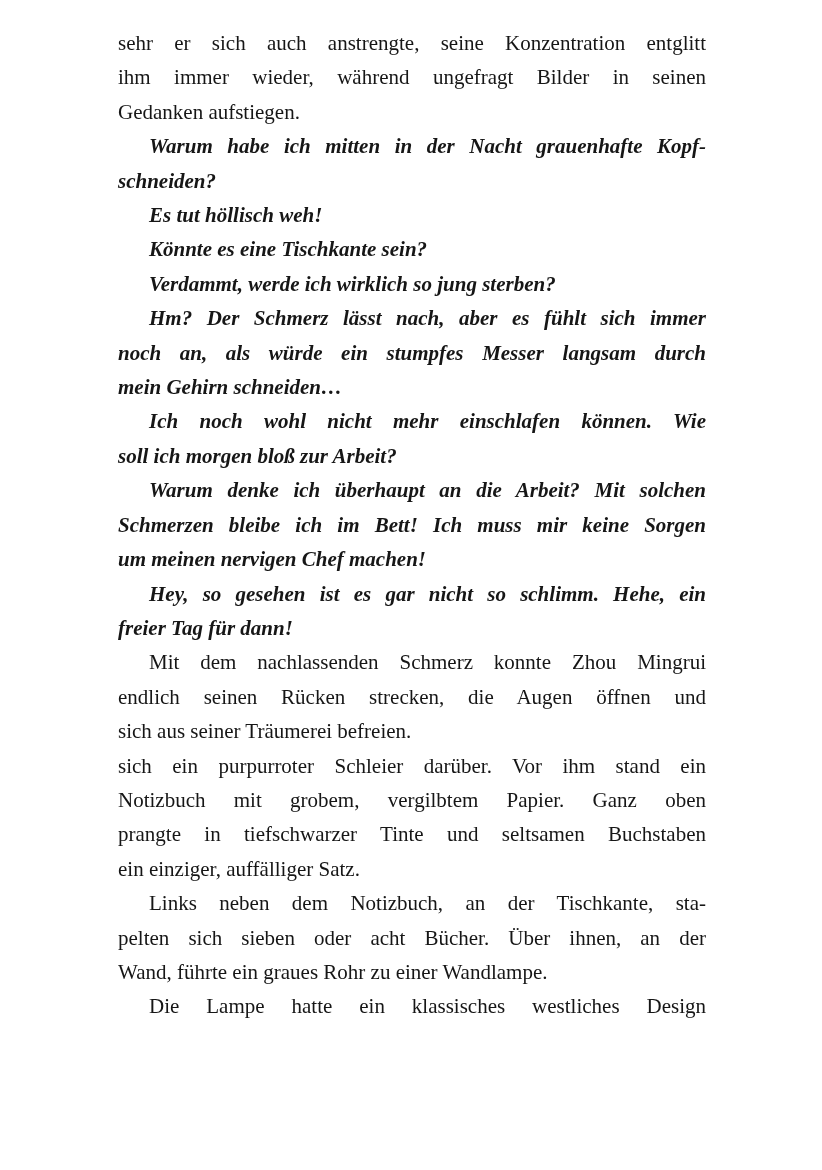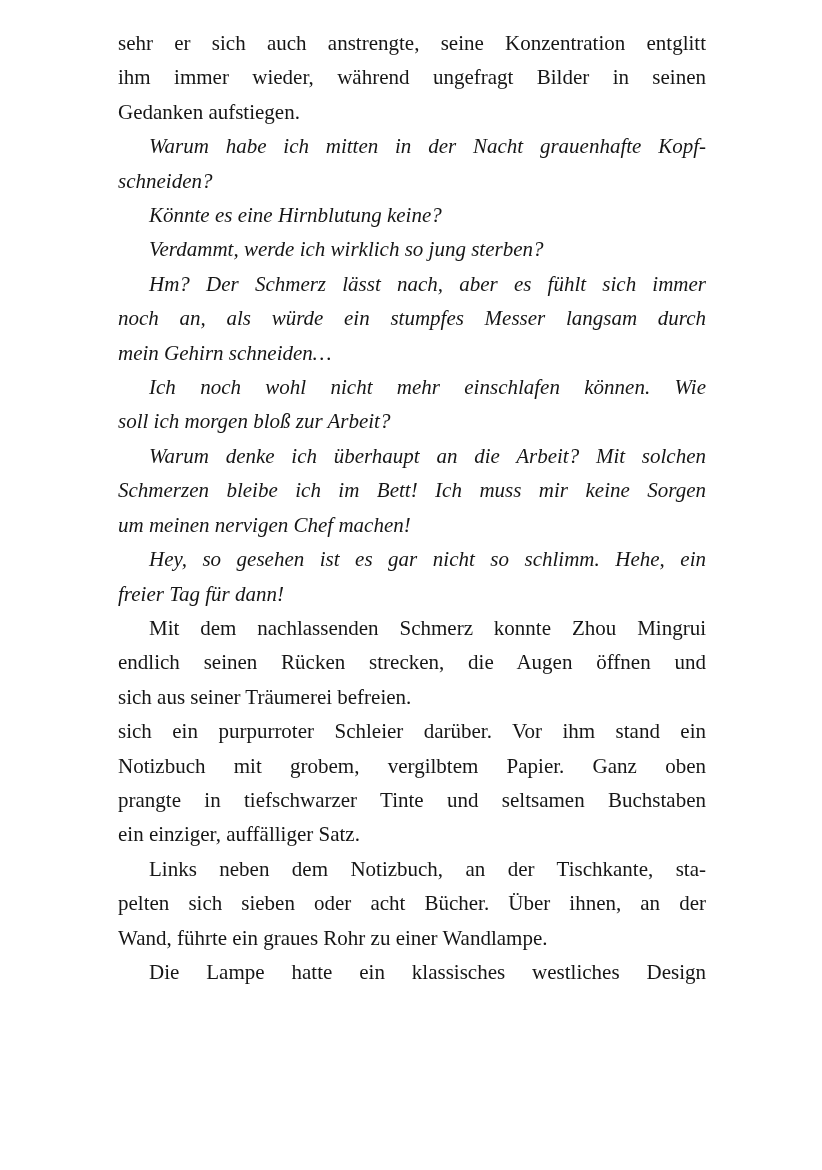--- a/index.html
+++ b/index.html
@@ -29,36 +29,38 @@
     text-align: justify;
     text-align-last: left;
     word-spacing: normal;
     white-space: normal;
   }
   .line.just {
     text-align-last: justify;
   }
   .line.italic {
     font-style: italic;
+    font-weight: bold;
   }
   .line.indent {
     text-indent: 31px;
   }
 </style>
 </head>
 <body>
 
 <div class="book-page">
   <div class="text-block" style="color: rgb(22, 22, 22);">
       <div class="line just">sehr er sich auch anstrengte, seine Konzentration entglitt</div>
       <div class="line just">ihm immer wieder, während ungefragt Bilder in seinen</div>
       <div class="line">Gedanken aufstiegen.</div>
       <div class="line italic indent just">Warum habe ich mitten in der Nacht grauenhafte Kopf-</div>
       <div class="line italic">schneiden?</div>
-      <div class="line italic indent">Könnte es eine Hirnblutung keine?</div>
+      <div class="line italic indent">Es tut höllisch weh!</div>
+      <div class="line italic indent">Könnte es eine Tischkante sein?</div>
       <div class="line italic indent">Verdammt, werde ich wirklich so jung sterben?</div>
       <div class="line italic indent just">Hm? Der Schmerz lässt nach, aber es fühlt sich immer</div>
       <div class="line italic just">noch an, als würde ein stumpfes Messer langsam durch</div>
       <div class="line italic">mein Gehirn schneiden…</div>
       <div class="line italic indent just">Ich noch wohl nicht mehr einschlafen können. Wie</div>
       <div class="line italic">soll ich morgen bloß zur Arbeit?</div>
       <div class="line italic indent just">Warum denke ich überhaupt an die Arbeit? Mit solchen</div>
       <div class="line italic just">Schmerzen bleibe ich im Bett! Ich muss mir keine Sorgen</div>
       <div class="line italic">um meinen nervigen Chef machen!</div>
       <div class="line italic indent just">Hey, so gesehen ist es gar nicht so schlimm. Hehe, ein</div>

